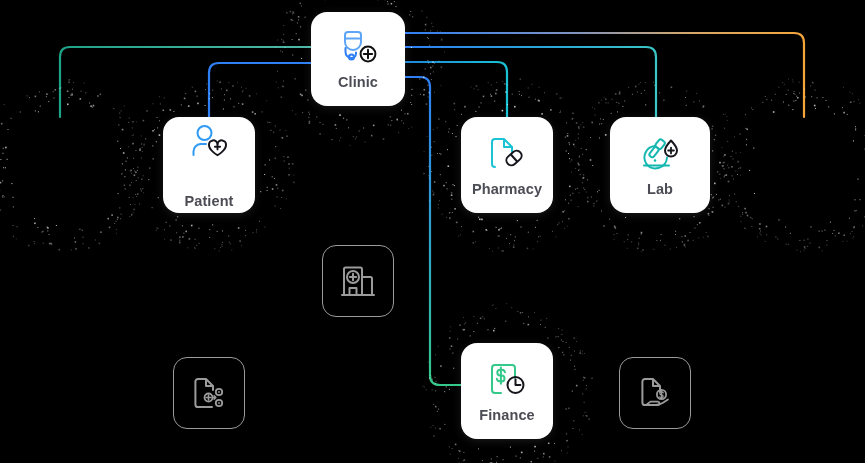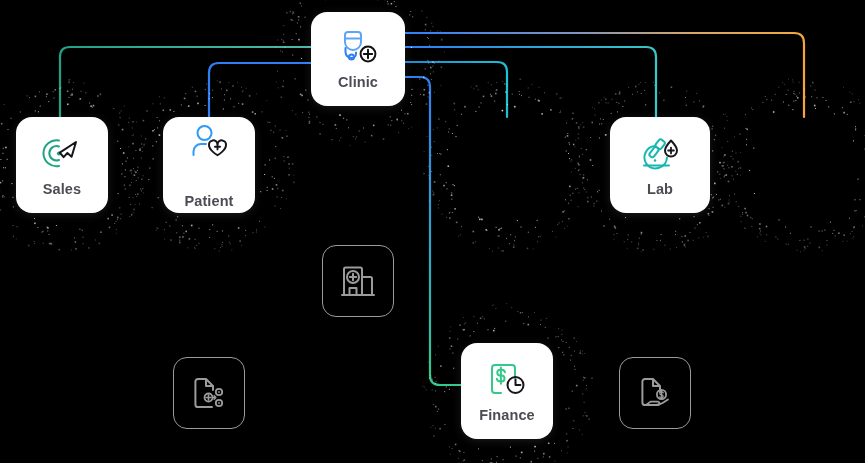--- a/index.html
+++ b/index.html
@@ -1304,45 +1304,47 @@
         <path d="M8.5 19 v4 a6 6 0 0 0 6 6 a4.5 4.5 0 0 0 4.5 -4.5 v-1" fill="none" stroke="#2f7ff5" stroke-width="2" stroke-linecap="round"></path>
         <circle cx="14.5" cy="28" r="2.6" fill="none" stroke="#2f7ff5" stroke-width="2"></circle>
         <circle cx="31" cy="25" r="7.4" fill="none" stroke="#111" stroke-width="2"></circle>
         <line x1="31" y1="20.8" x2="31" y2="29.2" stroke="#111" stroke-width="2" stroke-linecap="round"></line>
         <line x1="26.8" y1="25" x2="35.2" y2="25" stroke="#111" stroke-width="2" stroke-linecap="round"></line>
       </svg>
     </span>
     <span class="node-label">Clinic</span>
   </div>
 
-  <div class="node active" style="left:16px; top:117px; width:92px; height:96px;">
-    <span class="node-icon">
-      <svg width="42" height="38" viewBox="0 0 42 38">
-        <path d="M18 6.5 A13 13 0 1 0 18 32" fill="none" stroke="#1fa387" stroke-width="2" stroke-linecap="round"></path>
-        <path d="M18 12.5 A7.2 7.2 0 1 0 18 26" fill="none" stroke="#1fa387" stroke-width="2" stroke-linecap="round"></path>
-        <circle cx="18" cy="19.5" r="2.1" fill="#1fa387"></circle>
-        <path d="M18.8 18.6 L35 8 L30.6 22.8 L26.4 19 L22.6 23.2 Z" fill="none" stroke="#15151c" stroke-width="2" stroke-linejoin="round"></path>
-      </svg>
-    </span>
-    <span class="node-label">Sales</span>
-  </div>
 
   <div class="node active" style="left:163px; top:117px; width:92px; height:96px;gap:24px;">
     <span class="node-icon">
       <svg width="42" height="38" viewBox="0 0 42 38">
         <circle cx="16.5" cy="11" r="7" fill="none" stroke="#2f9bf5" stroke-width="2"></circle>
         <path d="M5.5 33 v-3.5 A7.5 7.5 0 0 1 13 22 h5" fill="none" stroke="#2f9bf5" stroke-width="2" stroke-linecap="round"></path>
         <path d="M29.5 33.2 C29.5 33.2 21 28.4 21 23 a4.3 4.3 0 0 1 8.5 -1.2 a4.3 4.3 0 0 1 8.5 1.2 c0 5.4 -8.5 10.2 -8.5 10.2 z" fill="none" stroke="#15151c" stroke-width="2" stroke-linejoin="round"></path>
         <line x1="29.5" y1="22.2" x2="29.5" y2="27.4" stroke="#15151c" stroke-width="1.9" stroke-linecap="round"></line>
         <line x1="26.9" y1="24.8" x2="32.1" y2="24.8" stroke="#15151c" stroke-width="1.9" stroke-linecap="round"></line>
       </svg>
     </span>
     <span class="node-label">Patient</span>
   </div>
 
+  <div class="node active" style="left:461px; top:117px; width:92px; height:96px;">
+    <span class="node-icon">
+      <svg width="42" height="38" viewBox="0 0 42 38">
+        <path d="M9 33 a3 3 0 0 1 -3 -3 V8 a3 3 0 0 1 3 -3 h9 l8 8 v5" fill="none" stroke="#19c3d4" stroke-width="2" stroke-linecap="round" stroke-linejoin="round"></path>
+        <path d="M18 5 v8 h8" fill="none" stroke="#19c3d4" stroke-width="2" stroke-linejoin="round"></path>
+        <g transform="rotate(-42 28 24)">
+          <rect x="19.5" y="19" width="17" height="10" rx="5" fill="none" stroke="#15151c" stroke-width="2"></rect>
+          <line x1="28" y1="19" x2="28" y2="29" stroke="#15151c" stroke-width="2"></line>
+        </g>
+      </svg>
+    </span>
+    <span class="node-label">Pharmacy</span>
+  </div>
 
   <div class="node active" style="left:610px; top:117px; width:100px; height:96px;">
     <span class="node-icon">
       <svg width="42" height="38" viewBox="0 0 42 38">
         <path d="M7.5 30 A11.5 11.5 0 0 0 28 23.5" fill="none" stroke="#14b8b0" stroke-width="2" stroke-linecap="round"></path>
         <path d="M7.5 30 A11.5 11.5 0 0 1 16 12" fill="none" stroke="#14b8b0" stroke-width="2" stroke-linecap="round"></path>
         <line x1="5" y1="31.5" x2="30" y2="31.5" stroke="#14b8b0" stroke-width="2" stroke-linecap="round"></line>
         <g transform="rotate(38 16 17)">
           <rect x="12.4" y="4" width="7" height="9" rx="2.2" fill="none" stroke="#14b8b0" stroke-width="2"></rect>
           <rect x="13.3" y="13" width="5.2" height="11" rx="2.2" fill="none" stroke="#14b8b0" stroke-width="2"></rect>

